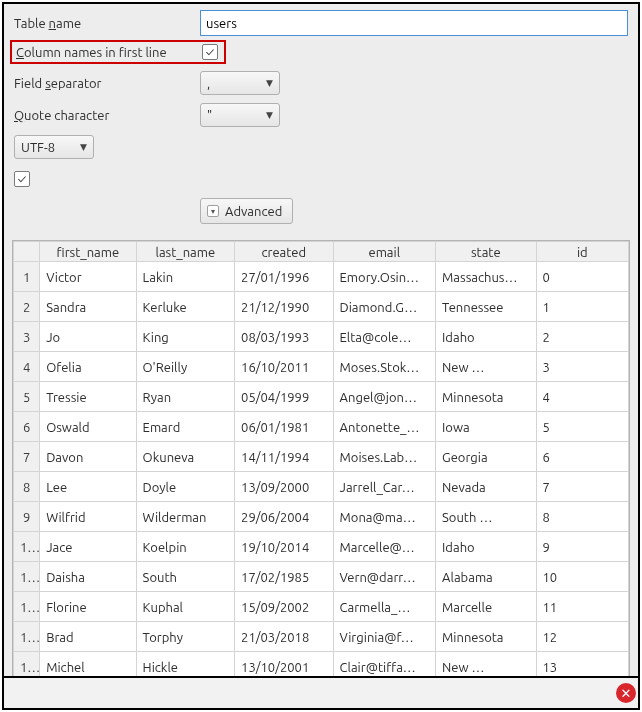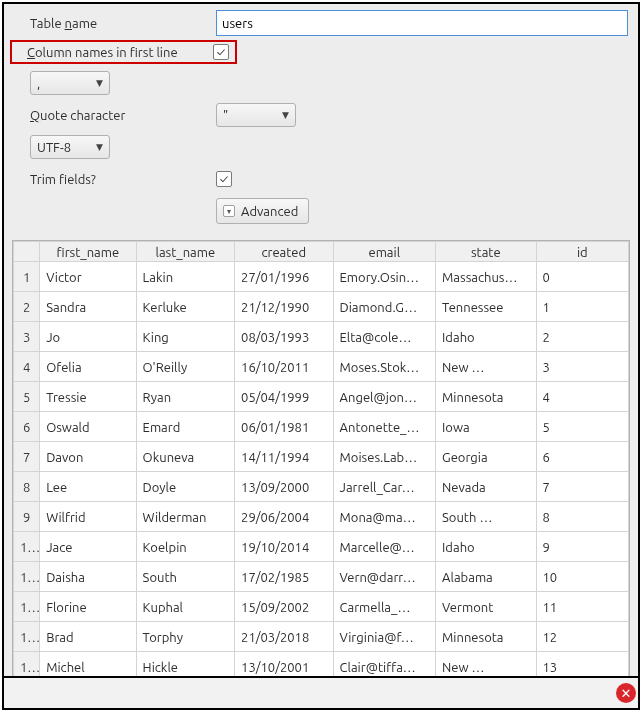--- a/index.html
+++ b/index.html
@@ -25,21 +25,20 @@
       overflow: hidden;
     }
     .form-area {
       padding: 4px 10px 6px 10px;
     }
     .form-row {
       display: flex;
       align-items: center;
       min-height: 30px;
       margin-bottom: 2px;
-      margin-left: 16px;
     }
     .label-cell {
       width: 186px;
       flex: 0 0 186px;
       color: #2e2e2e;
     }
     .label-cell .ul { text-decoration: underline; }
     .input-text {
       flex: 1;
       height: 24px;
@@ -62,21 +61,21 @@
       font-size: 12px;
       line-height: 1;
       color: #2e2e2e;
       cursor: pointer;
     }
     .highlight-box {
       border: 2px solid #cc0000;
       display: flex;
       align-items: center;
       width: fit-content;
-      padding: 2px 6px 2px 13px;
+      padding: 2px 6px 2px 2px;
       margin-left: -4px;
       margin-bottom: 4px;
       margin-top: 2px;
     }
     .highlight-box .label-cell { width: 186px; flex: 0 0 186px; margin-left:2px; }
     .combo {
       width: 80px;
       height: 24px;
       border: 1px solid #b0b0b0;
       background: linear-gradient(#f7f7f7,#e6e6e6);
@@ -191,20 +190,23 @@
     </div>
 
     <div class="highlight-box">
       <div class="label-cell">
         <span class="ul">C</span><span>olumn names in first line</span>
       </div>
       <div class="checkbox">✓</div>
     </div>
 
     <div class="form-row">
+      <div class="label-cell">
+        <span>Field </span><span class="ul">s</span><span>eparator</span>
+      </div>
       <div class="combo">
         <span>,</span>
         <span class="caret">▼</span>
       </div>
     </div>
 
     <div class="form-row">
       <div class="label-cell">
         <span class="ul">Q</span><span>uote character</span>
       </div>
@@ -215,21 +217,20 @@
     </div>
 
     <div class="form-row">
       <div class="combo wide">
         <span>UTF-8</span>
         <span class="caret">▼</span>
       </div>
     </div>
 
     <div class="form-row">
-      <div class="label-cell">Trim fields?</div>
       <div class="checkbox">✓</div>
     </div>
 
     <div class="form-row">
       <div class="label-cell"></div>
       <div class="adv-btn">
         <span class="adv-caret">▾</span>
         <span>Advanced</span>
       </div>
     </div>
@@ -357,21 +358,21 @@
             <td>Vern@darr…</td>
             <td>Alabama</td>
             <td>10</td>
           </tr>
           <tr>
             <td class="rowhdr">12</td>
             <td>Florine</td>
             <td>Kuphal</td>
             <td>15/09/2002</td>
             <td>Carmella_…</td>
-            <td>Vermont</td>
+            <td>Marcelle</td>
             <td>11</td>
           </tr>
           <tr>
             <td class="rowhdr">13</td>
             <td>Brad</td>
             <td>Torphy</td>
             <td>21/03/2018</td>
             <td>Virginia@f…</td>
             <td>Minnesota</td>
             <td>12</td>

